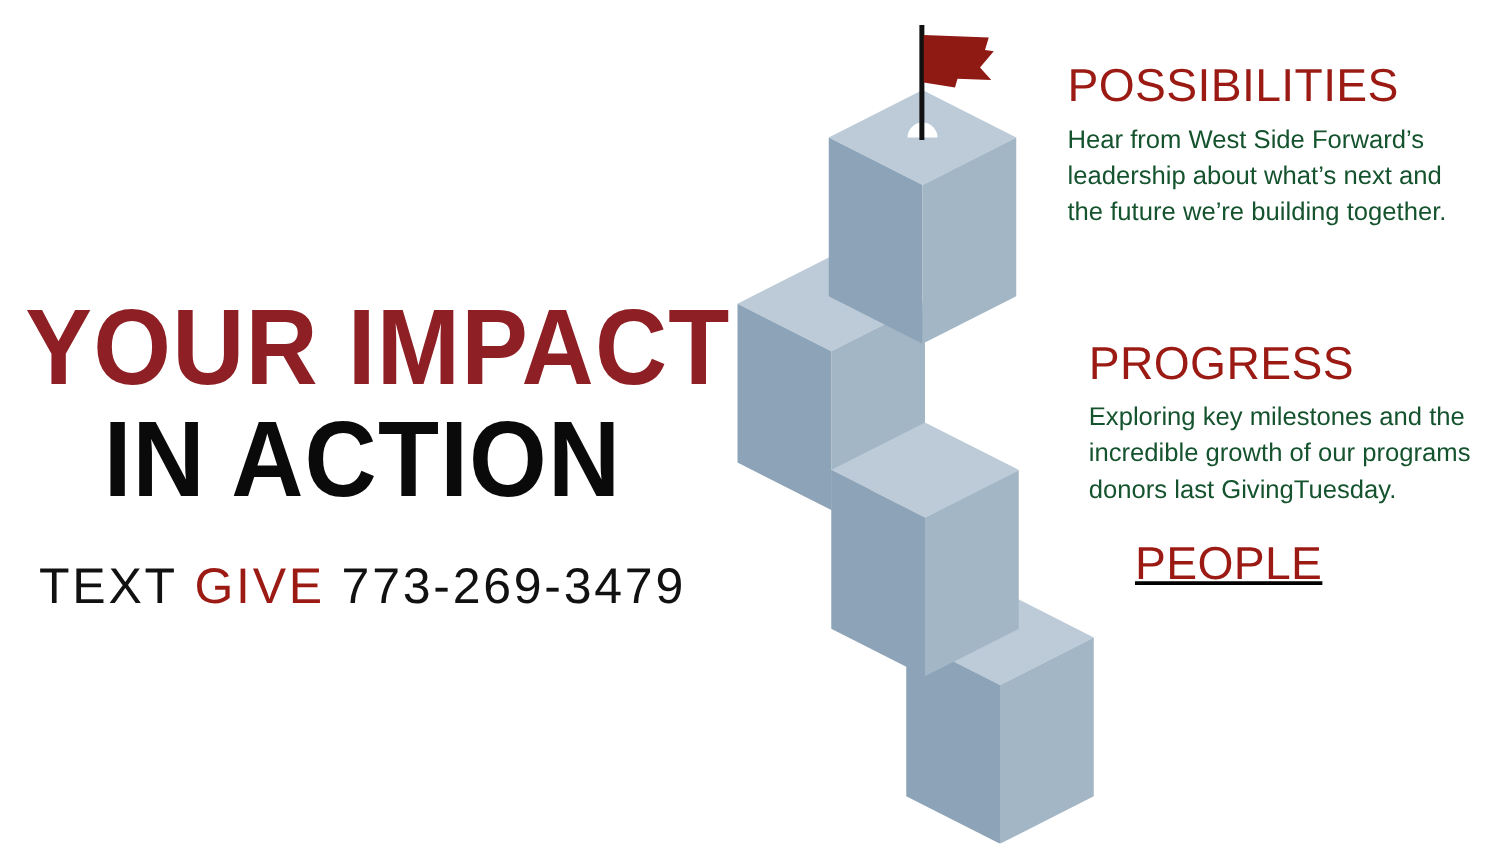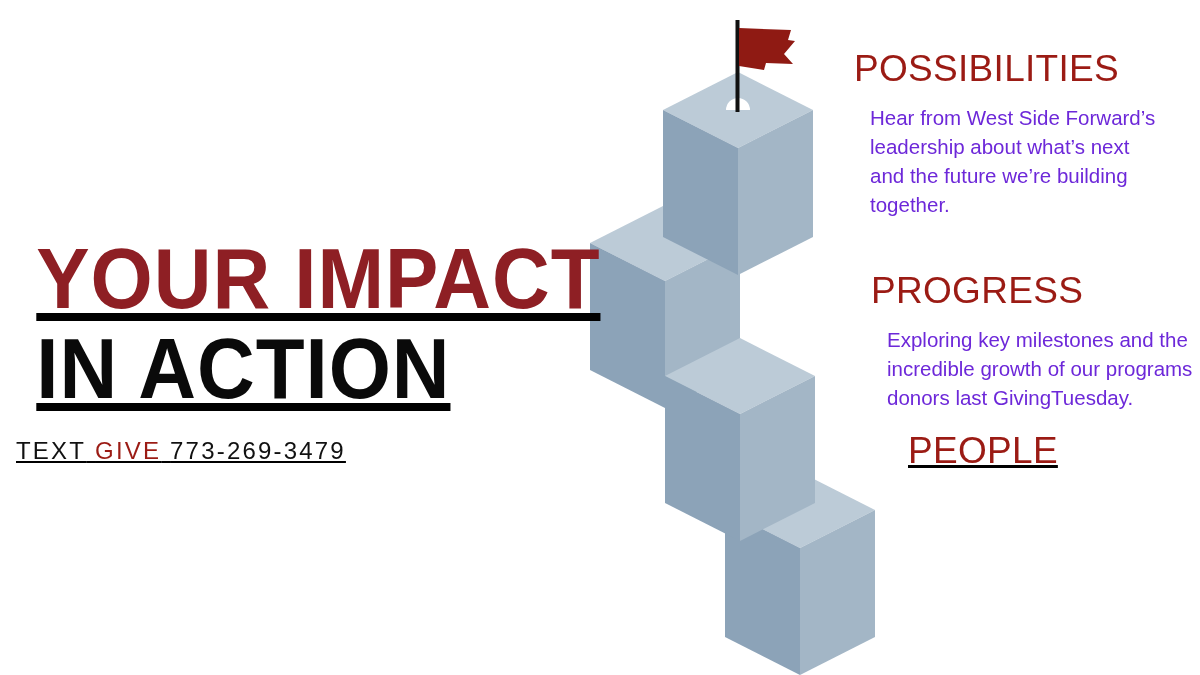--- a/index.html
+++ b/index.html
@@ -14,25 +14,24 @@
     position: relative;
     width: 1200px;
     height: 675px;
     background: #ffffff;
     overflow: hidden;
   }
 
   
   .headline-block {
     position: absolute;
-    left: 16px;
+    left: 0px;
     top: 236px;
     width: 580px;
-    text-align: left;
-    text-decoration: underline;
+    text-align: center;
   }
   .headline-line1,
   .headline-line2 {
     font-family: "Liberation Sans Narrow", "Liberation Sans", sans-serif;
     font-weight: 700;
     font-size: 86px;
     line-height: 0.98;
     letter-spacing: 1px;
     transform: scaleX(0.93);
     transform-origin: center;
@@ -40,24 +39,24 @@
     margin: 0;
   }
   .headline-line1 {
     color: #8E1F24;
   }
   .headline-line2 {
     color: #0a0a0a;
     margin-top: 6px;
   }
   .text-give-line {
-    margin-top: 26px;
+    margin-top: 36px;
     font-family: "Liberation Sans", sans-serif;
     font-weight: 400;
-    font-size: 24px;
+    font-size: 40px;
     letter-spacing: 2.2px;
     color: #111111;
     white-space: nowrap;
   }
   .give-word {
     color: #9B1B14;
   }
 
   
   .info-block {
@@ -71,22 +70,22 @@
     letter-spacing: 0.3px;
     color: #9B1B14;
     margin: 0 0 10px 0;
     white-space: nowrap;
   }
   .info-body {
     font-family: "Liberation Sans", sans-serif;
     font-weight: 400;
     font-size: 20.5px;
     line-height: 1.42;
-    color: #6d28d9;
-    margin: 16px;
+    color: #14532d;
+    margin: 0;
   }
   .block-possibilities { left: 854px; top: 50px;  width: 330px; }
   .block-progress     { left: 871px; top: 272px;  width: 360px; }
   .block-people       { left: 908px; top: 432px; width: 290px; text-decoration: underline; }
 
   
   #cube-stack {
     position: absolute;
     left: 560px;
     top: 0px;

